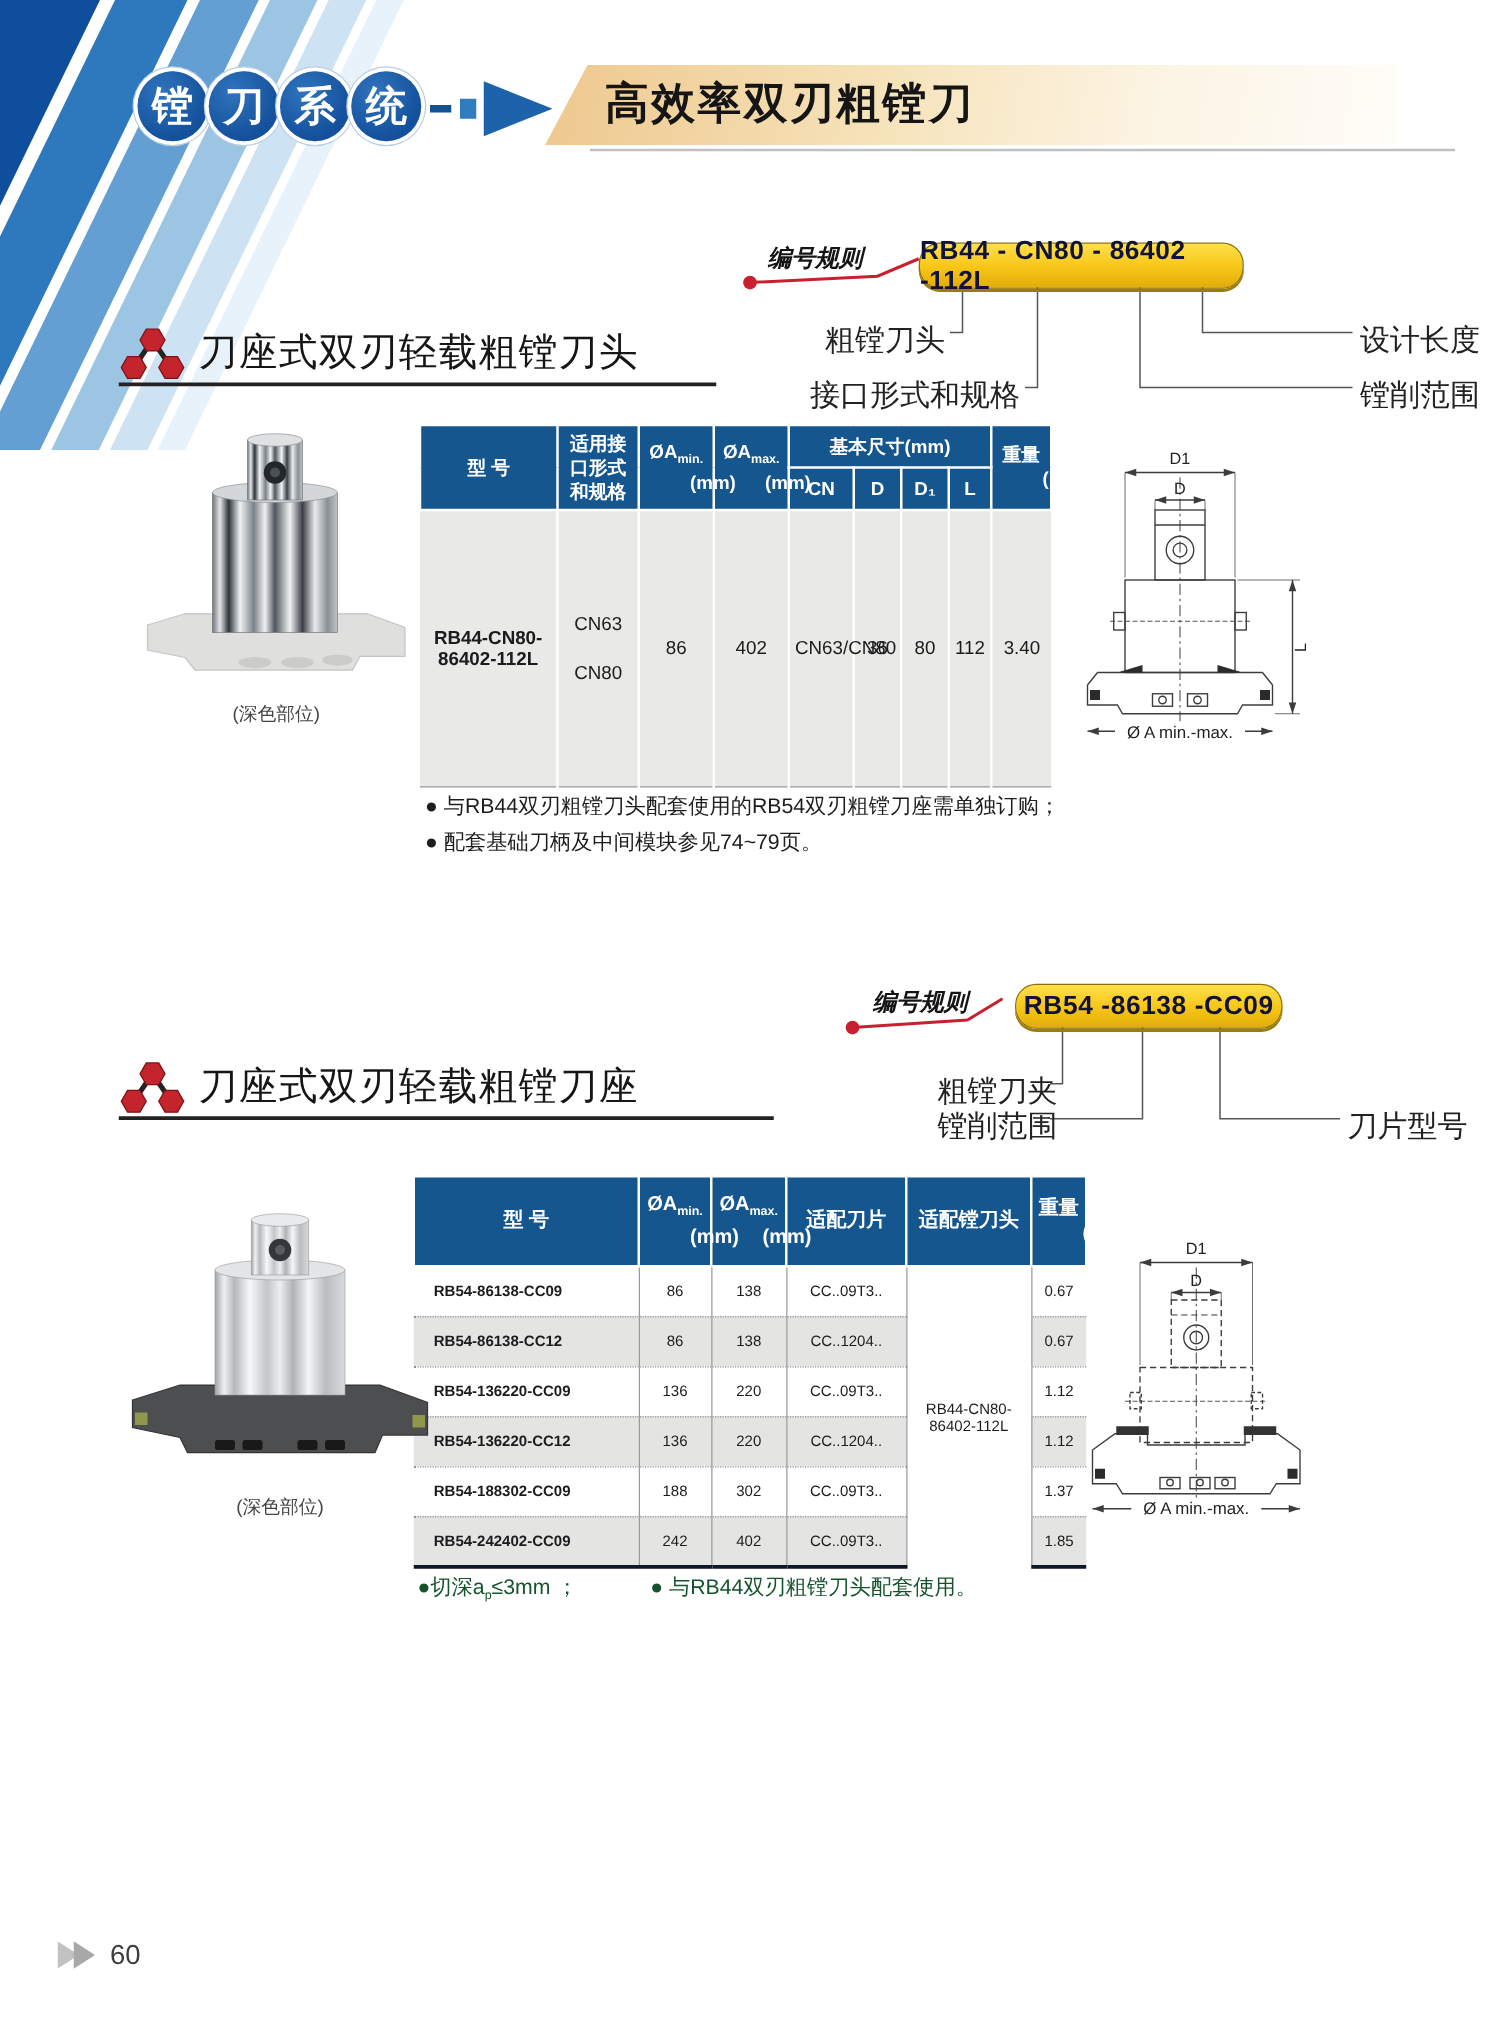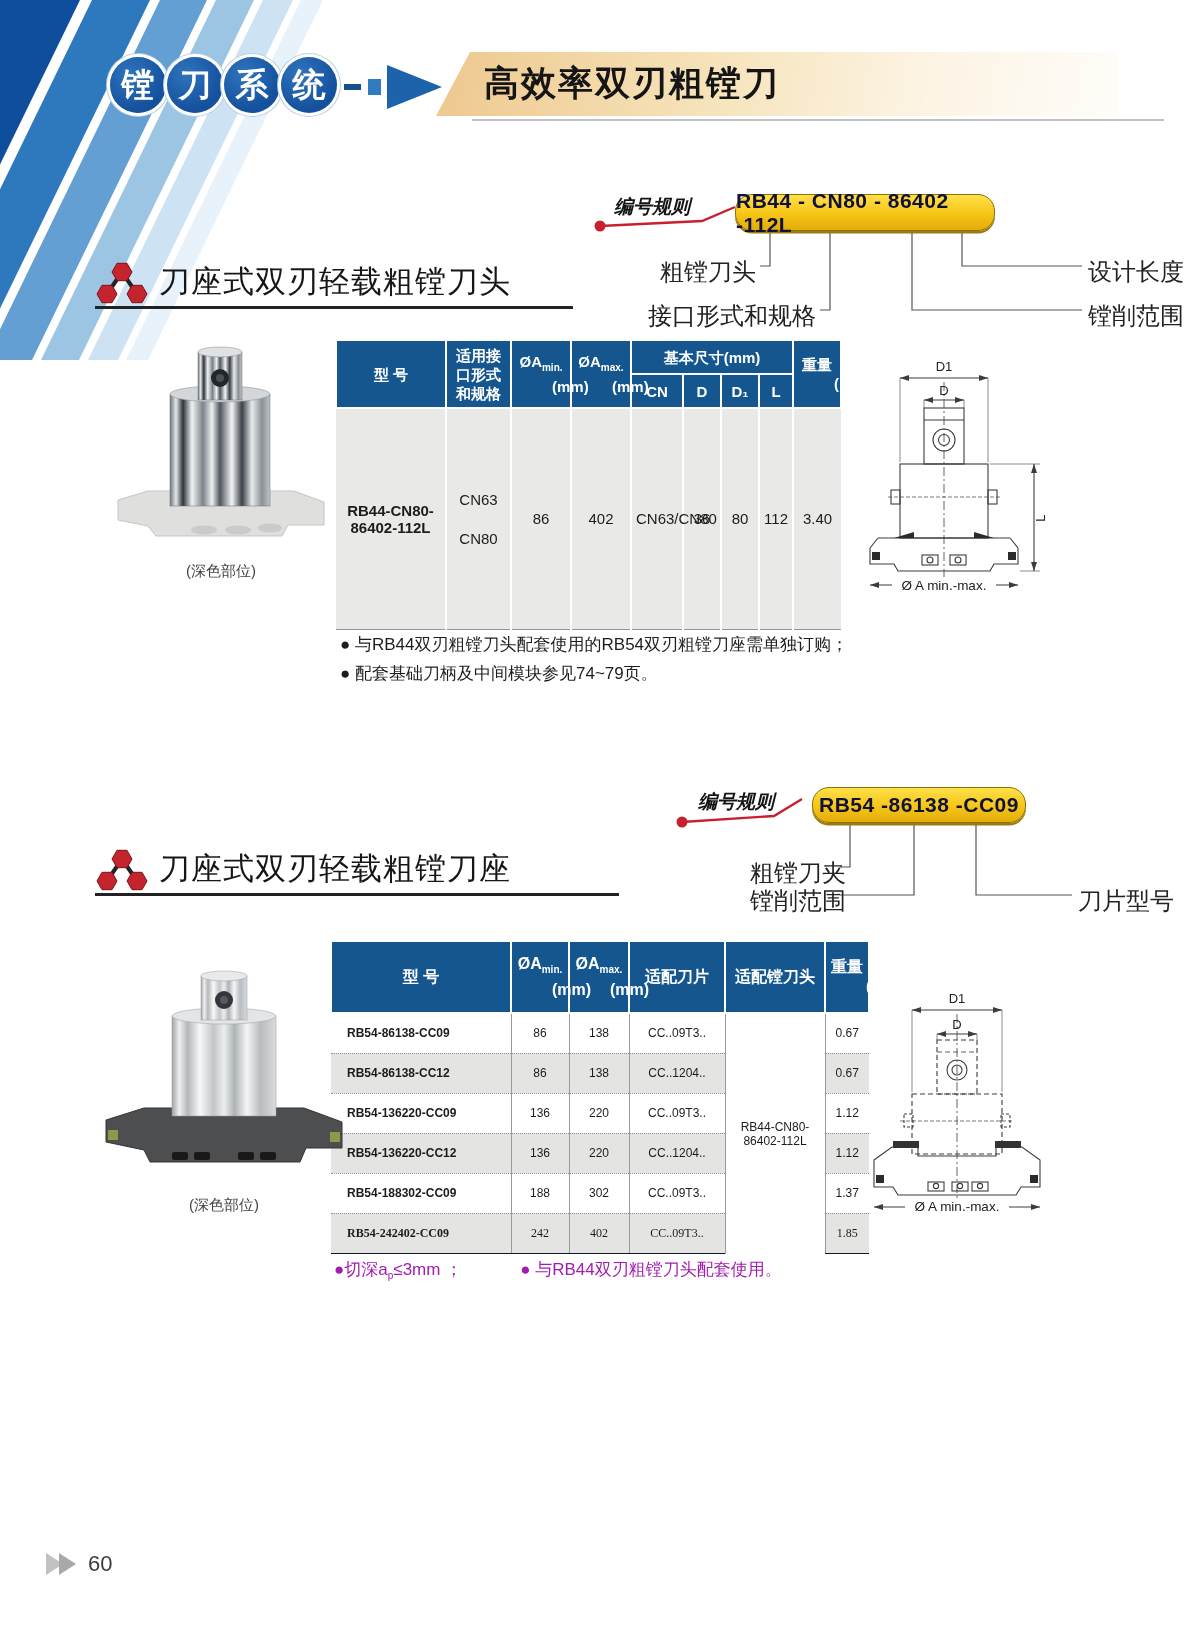--- a/index.html
+++ b/index.html
@@ -50,27 +50,27 @@
   sub{font-size:10px;}
   .dia-unit{display:block;margin-left:40px;}
 
   .tbl2{left:330px;top:940px;width:538px;}
   .tbl2 th{font-size:16px;line-height:20px;height:70px;}
   .tbl2 tbody tr{height:40px;}
   .tbl2 td{font-size:12px;text-align:center;vertical-align:middle;background:#fff;}
   .tbl2 tbody tr:nth-child(even) td{background:#e4e4e2;}
   .tbl2 td+td{border-left:1px solid #9a9a9a;}
   .tbl2 tbody tr+tr td{border-top:1px dotted #8f8f8f;}
-  .tbl2 tbody tr:last-child td{border-bottom:1px solid #0f172a;font-family:Liberation Serif, serif;}
+  .tbl2 tbody tr:last-child td{border-bottom:3px solid #0f172a;}
   .tbl2 .cell-model2{font-weight:800;text-align:left;padding-left:16px;}
   .tbl2 .cell-merged{background:#fff !important;border-top:none !important;padding:0 4px;}
 
   
   .notes1{left:340px;top:630px;font-size:17px;line-height:29px;color:#1d1d1d;}
-  .notes2{left:334px;top:1258px;font-size:17px;color:#a21caf;display:flex;gap:58px;}
+  .notes2{left:334px;top:1258px;font-size:17px;color:#14532d;display:flex;gap:58px;}
   .caption{position:absolute;text-align:center;font-size:15px;color:#454545;}
   .footer{left:46px;top:1550px;display:flex;align-items:center;}
   .footer .num{font-size:22px;color:#3d3d3d;margin-left:8px;}
 
   .drawsvg text{font-family:"Liberation Sans","DejaVu Sans",sans-serif;}
 </style>
 </head>
 <body>
 
 <div class="page">

